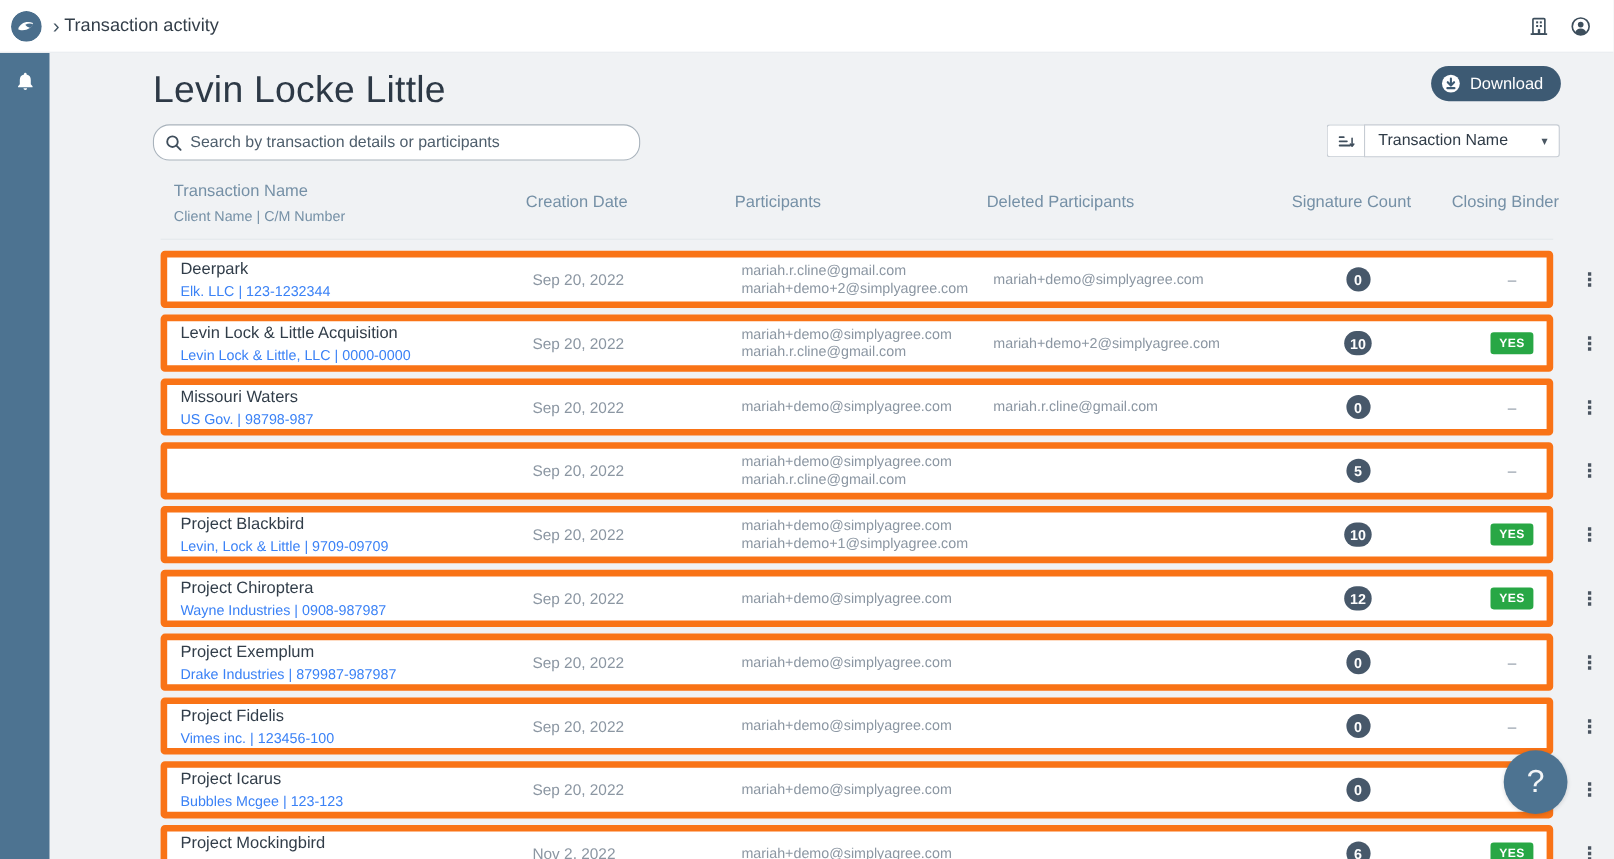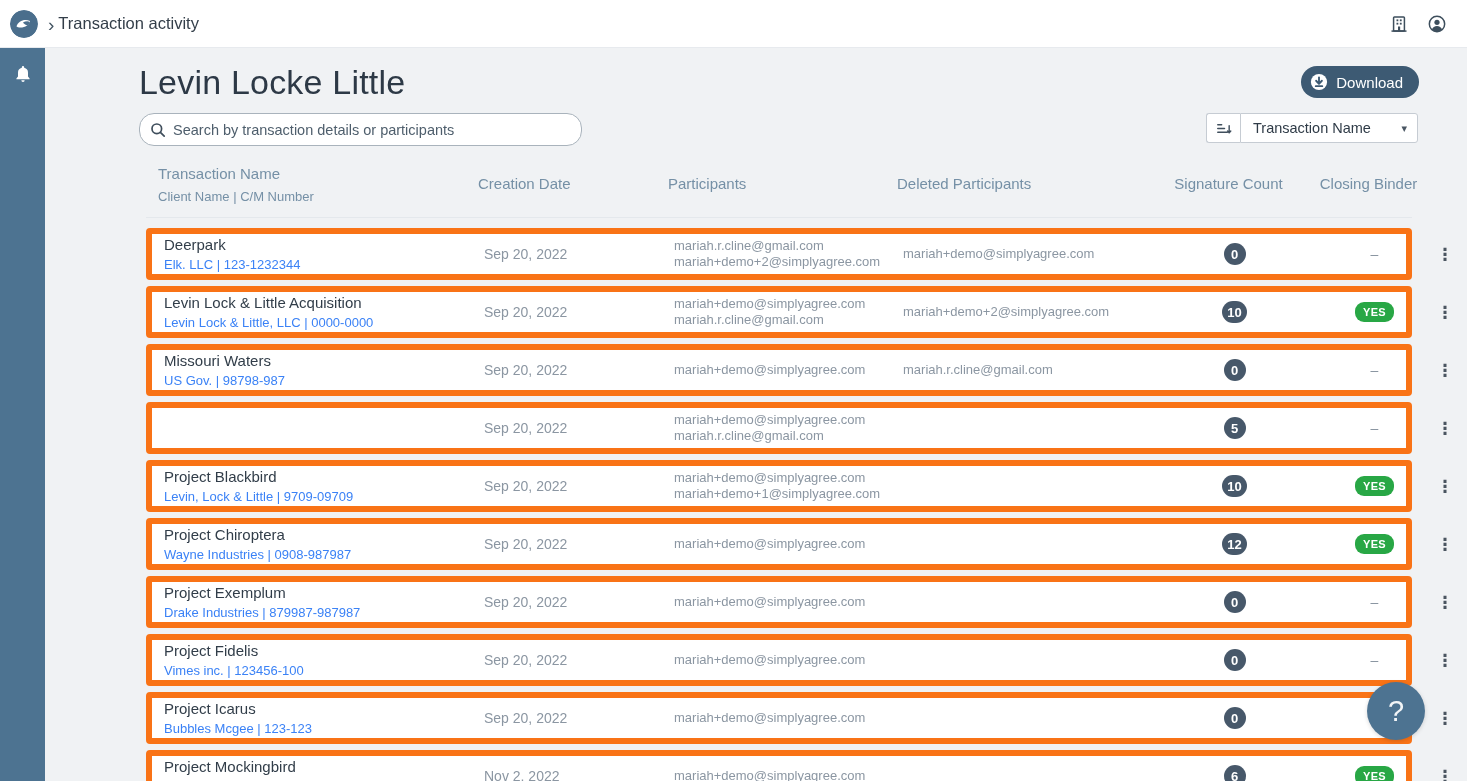--- a/index.html
+++ b/index.html
@@ -15,21 +15,21 @@
   .topbar-icon { width: 20px; height: 20px; margin-left: 18px; cursor: pointer; }
 
   
   .app-body { display: flex; height: 733px; }
   .sidebar { width: 45px; background: #4d7391; flex: none; display: flex; flex-direction: column; align-items: center; padding-top: 15px; }
   .bell { width: 20px; height: 22px; cursor: pointer; }
   .content { flex: 1; position: relative; padding: 0 48px; overflow: hidden; margin-left: 46px; }
 
   
   .page-title { margin-top: 11px; font-size: 34px; line-height: 46px; color: #2d3946; font-weight: 500; letter-spacing: .2px; }
-  .download-btn { position: absolute; top: 18px; right: 48px; height: 32px; background: #3d5a73; border: none; border-radius: 16px; color: #fff; font-size: 15px; font-family: inherit; display: flex; align-items: center; gap: 8px; padding: 0 16px 0 9px; cursor: pointer; }
+  .download-btn { position: absolute; top: 12px; right: 48px; height: 32px; background: #3d5a73; border: none; border-radius: 16px; color: #fff; font-size: 15px; font-family: inherit; display: flex; align-items: center; gap: 8px; padding: 0 16px 0 9px; cursor: pointer; }
   .download-ico { width: 18px; height: 18px; flex: none; }
 
   .search-row { margin-top: 8px; position: relative; height: 29px; }
   .search-box { width: 443px; height: 33px; border: 1px solid #a9b3bc; border-radius: 15px; background: #fff; display: flex; align-items: center; padding: 0 12px 0 10px; }
   .search-box svg { flex: none; margin-right: 7px; }
   .search-input { border: none; outline: none; flex: 1; font-size: 14.5px; font-family: inherit; color: #41505e; background: transparent; }
   .search-input::placeholder { color: #4e5e6c; opacity: 1; }
 
   .sort-group { position: absolute; top: 0; right: 1px; height: 30px; display: flex; }
   .sort-icon-btn { width: 34px; height: 30px; background: #fff; border: 1px solid #c6ccd3; border-right: none; border-radius: 3px 0 0 3px; display: flex; align-items: center; justify-content: center; cursor: pointer; }
@@ -47,21 +47,21 @@
 
   .rows { margin-top: 10px; }
   .row { background: #fff; border: 6px solid #f97316; border-radius: 4px; height: 52px; margin-bottom: 6px; padding-left: 12px; cursor: pointer; }
   .cell-name .t { font-size: 15px; color: #313d49; line-height: 18px; white-space: nowrap; overflow: hidden; }
   .cell-name .s { font-size: 13px; color: #3b82f6; line-height: 16px; margin-top: 3px; white-space: nowrap; overflow: hidden; }
   .cell-date { font-size: 14px; color: #8b96a2; }
   .cell-emails { font-size: 13px; color: #8b96a2; line-height: 16px; }
   .cell-emails div { white-space: nowrap; overflow: hidden; }
   .cell-center { display: flex; justify-content: center; align-items: center; }
   .count-badge { min-width: 22px; height: 22px; background: #47586a; color: #fff; border-radius: 12px; font-size: 13px; font-weight: 700; display: inline-flex; align-items: center; justify-content: center; padding: 0 5px; }
-  .yes-badge { background: #28a745; color: #fff; font-size: 11px; font-weight: 700; border-radius: 9px; padding: 4px 8px; letter-spacing: .3px; text-align: right; }
+  .yes-badge { background: #28a745; color: #fff; font-size: 11px; font-weight: 700; border-radius: 3px; padding: 4px 8px; letter-spacing: .3px; text-align: right; }
   .dash { color: #8b96a2; font-size: 14px; }
   .kebab { color: #4a5560; font-size: 17px; font-weight: 700; letter-spacing: 0; line-height: 1; text-align: center; cursor: pointer; padding: 4px 6px; }
 
   
   .help-fab { position: fixed; right: 42px; bottom: 41px; width: 58px; height: 58px; border-radius: 50%; background: #4d7391; border: none; color: rgba(255,255,255,.93); font-size: 29px; font-family: inherit; cursor: pointer; display: flex; align-items: center; justify-content: center; box-shadow: 0 1px 4px rgba(0,0,0,.15); }
 </style>
 </head>
 <body>
 
 <div class="topbar">

